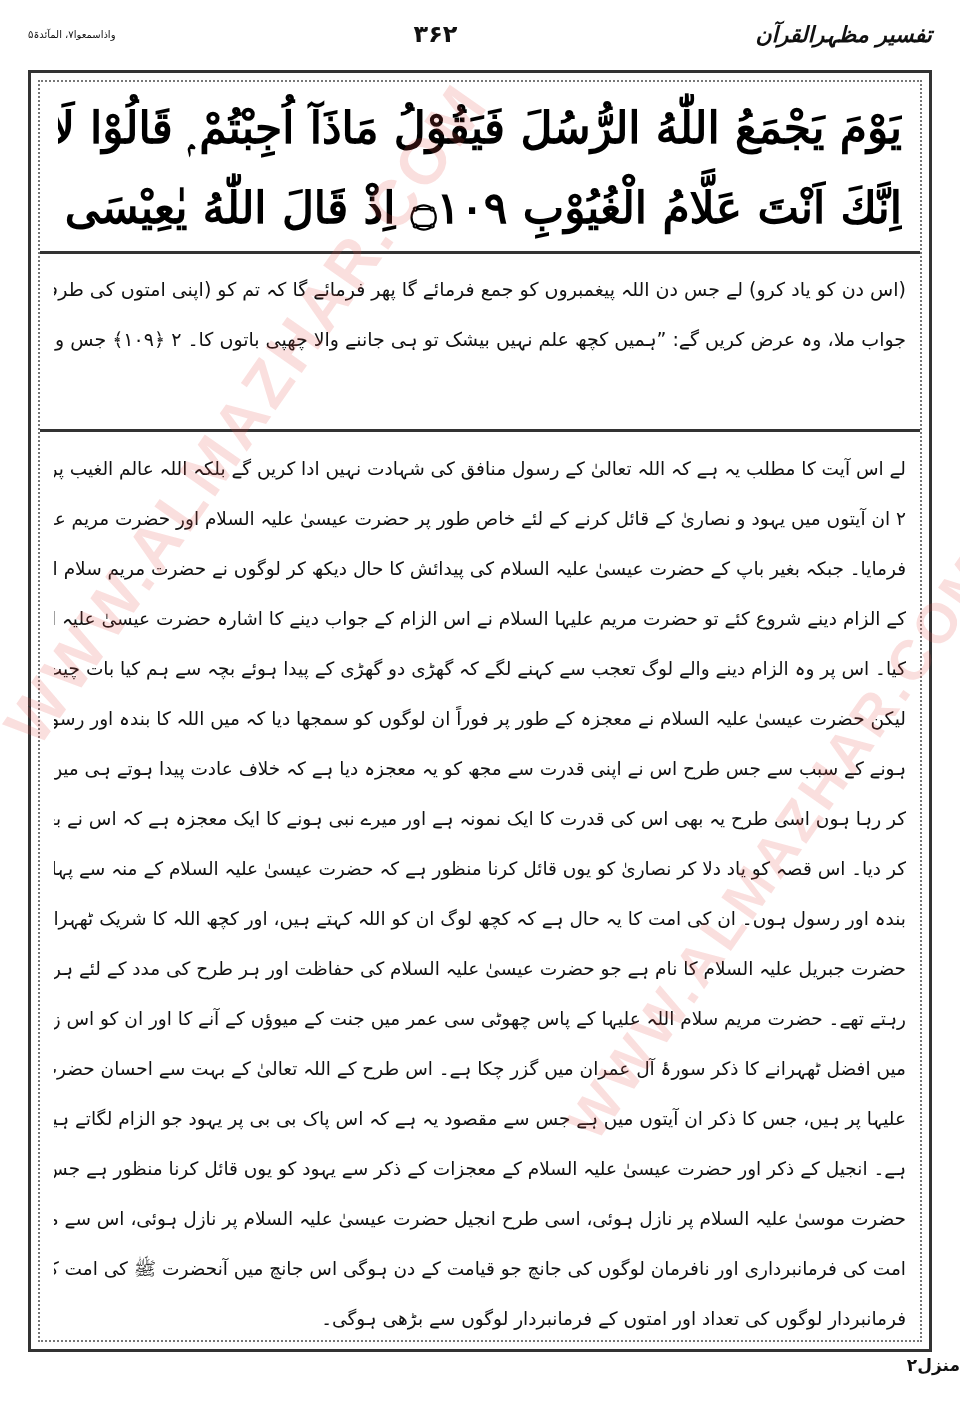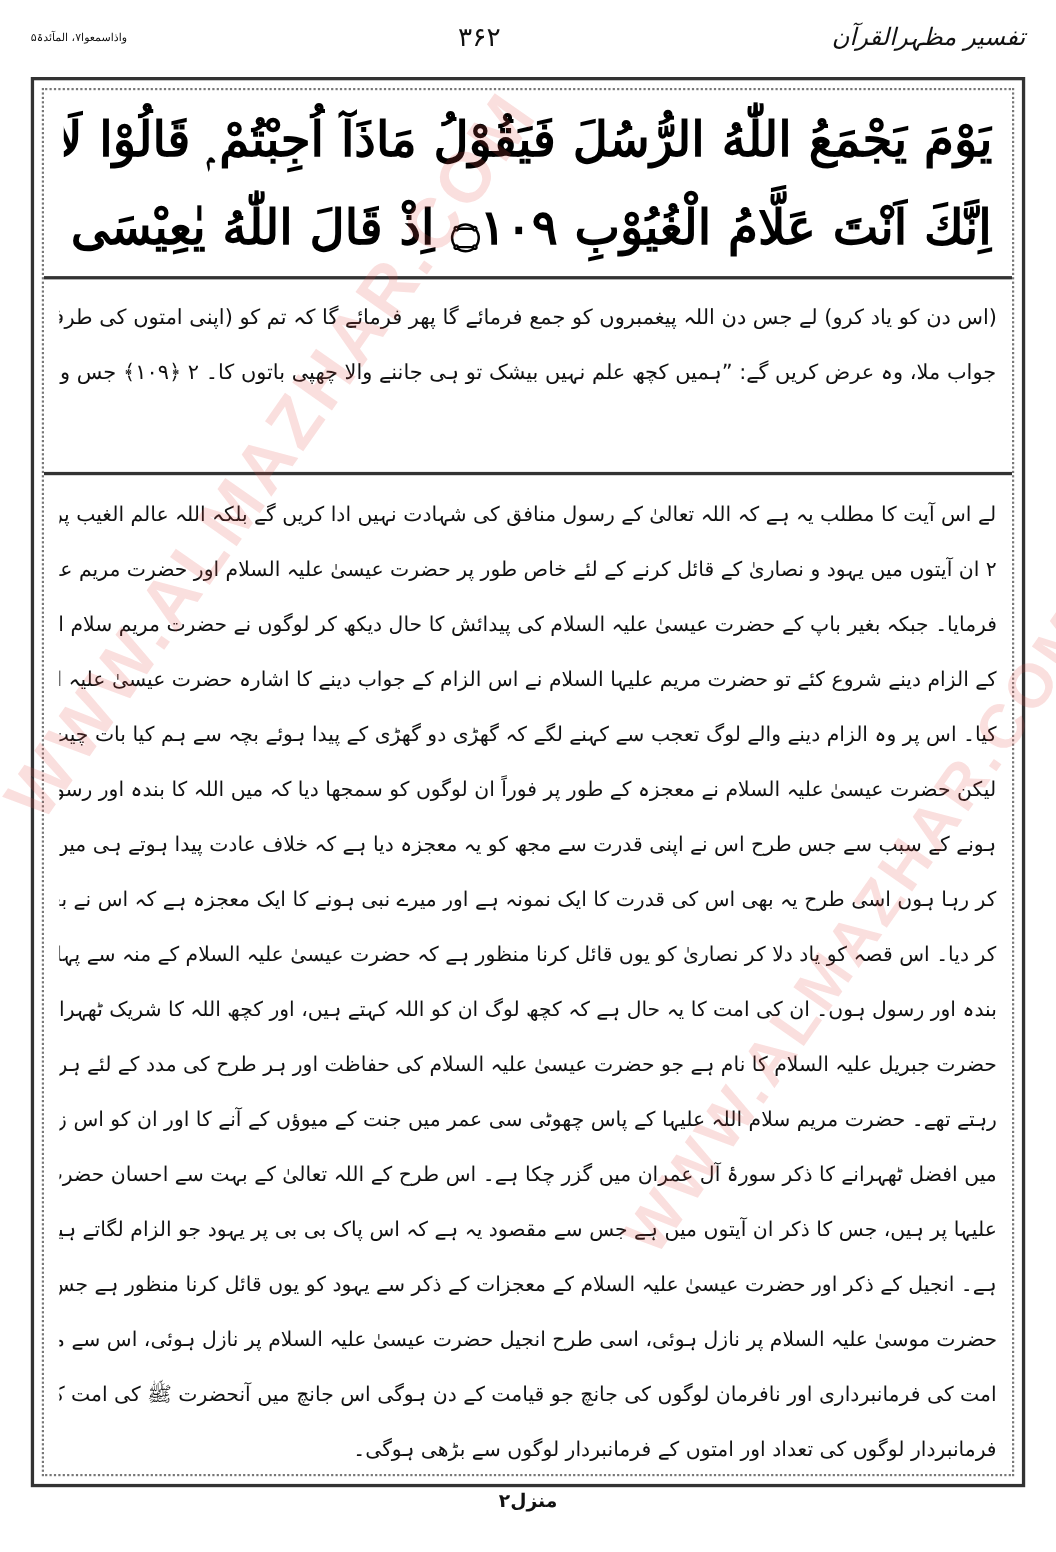--- a/index.html
+++ b/index.html
@@ -5,22 +5,22 @@
     html, body { margin: 0; padding: 0; background: #ffffff; }
     body {
       width: 960px; height: 1411px; position: relative; overflow: hidden;
       font-family: "DejaVu Sans", sans-serif; color: #111;
     }
     .header {
       position: absolute; left: 28px; right: 28px; top: 2px; height: 64px;
       display: flex; align-items: center; justify-content: space-between;
       direction: rtl;
     }
-    .header .book { font-size: 22px; font-weight: normal; font-style: italic; text-align: right; }
-    .header .pnum { font-size: 24px; font-weight: normal; letter-spacing: 1px; text-align: right; }
+    .header .book { font-size: 22px; font-weight: bold; font-style: italic; text-align: right; }
+    .header .pnum { font-size: 24px; font-weight: bold; letter-spacing: 1px; text-align: right; }
     .header .para { font-size: 10px; font-weight: normal; }
     .frame {
       position: absolute; left: 28px; top: 70px; width: 904px; height: 1282px;
       border: 3px solid #333; box-sizing: border-box; padding: 7px;
     }
     .inner {
       position: relative; width: 100%; height: 100%; box-sizing: border-box;
       border: 2px dotted #777; overflow: hidden;
     }
     .arabic {
@@ -41,21 +41,21 @@
     .commentary {
       direction: rtl; padding: 12px 14px 0 14px;
       font-family: "DejaVu Sans", sans-serif; font-size: 18.5px; line-height: 50px;
     }
     .commentary .heading {
       text-align: center; font-size: 22px; font-style: italic; line-height: 44px; margin-bottom: 2px;
     }
     .commentary .line { display: block; white-space: nowrap; text-align: justify; text-align-last: justify; overflow: hidden; }
     .commentary .line.last { text-align-last: right; }
     .footer {
-      position: absolute; left: 0; right: 0; top: 1355px; text-align: center;
+      position: absolute; left: 0; right: 0; top: 1355px; text-align: right;
       font-size: 17px; font-weight: bold; direction: rtl;
     }
     .watermark {
       position: absolute; color: rgba(230, 80, 70, 0.18);
       font-family: "Liberation Sans", sans-serif; font-weight: bold;
       font-size: 64px; letter-spacing: 4px; white-space: nowrap;
       pointer-events: none; transform-origin: left center;
     }
     .wm1 { left: 20px; top: 700px; transform: rotate(-55deg); }
     .wm2 { left: 580px; top: 1100px; transform: rotate(-55deg); font-size: 56px; }

